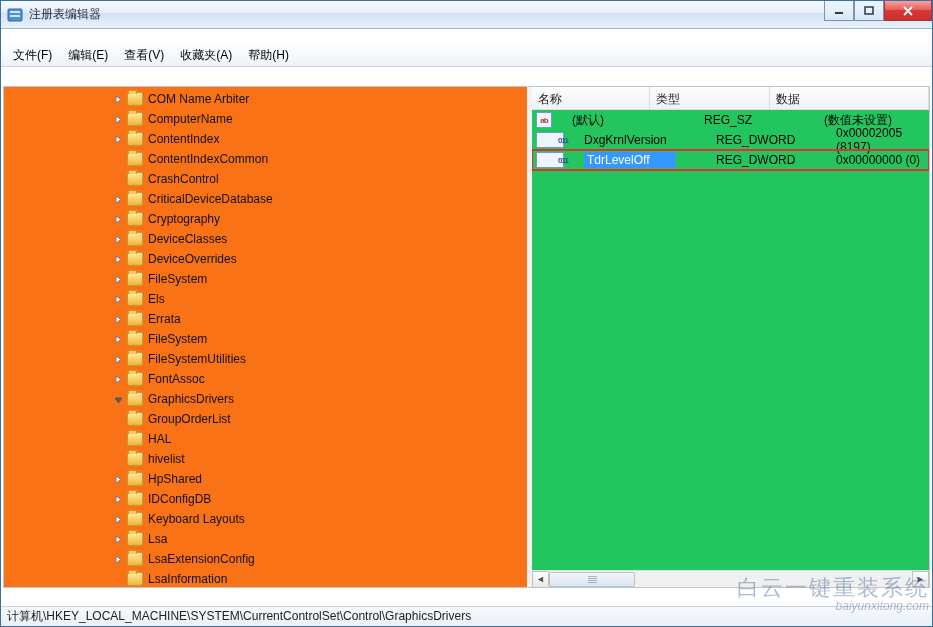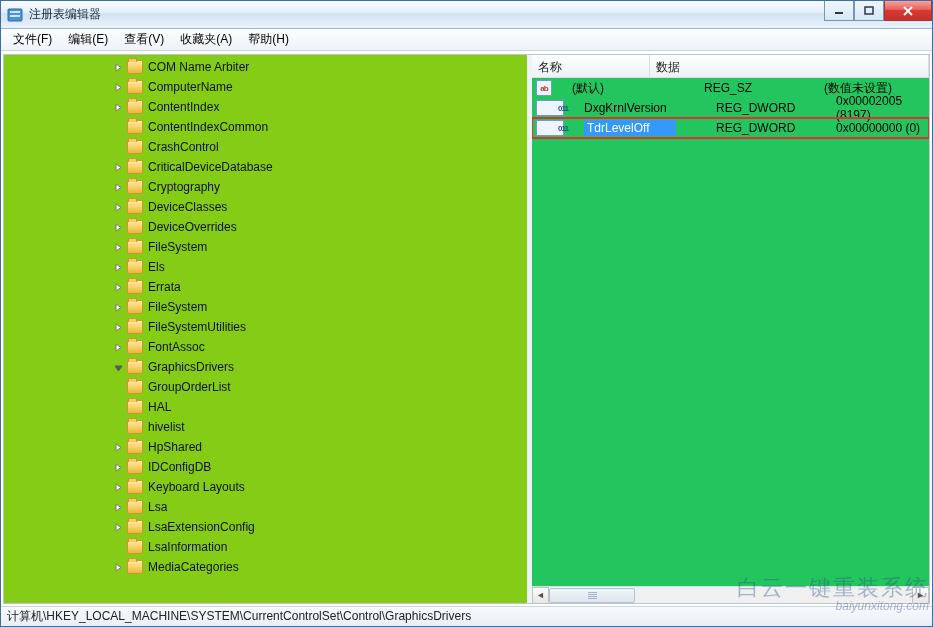--- a/index.html
+++ b/index.html
@@ -1,34 +1,34 @@
 <!DOCTYPE html>
 <html><head>
 <meta charset="utf-8">
 <style>
 * { margin: 0; padding: 0; box-sizing: border-box; font-family: "Microsoft YaHei", "Segoe UI", Tahoma, sans-serif; font-size: 12px; }
 html, body { width: 933px; height: 627px; overflow: hidden; }
 
-.window { width: 933px; height: 627px; background: #fff; border: 1px solid #3b6ea5; display: flex; flex-direction: column; }
+.window { width: 933px; height: 627px; background: #fff; border: 1px solid #3b6ea5; display: flex; flex-direction: column; gap: 16px; }
 
 .titlebar { height: 28px; background: linear-gradient(to bottom, #f7fbff 0%, #e4eef9 45%, #d3e3f3 46%, #e9f2fb 100%); display: flex; align-items: center; padding: 0 0 0 6px; border-bottom: 1px solid #9db7d1; }
 .titlebar .app-icon { width: 16px; height: 16px; margin-right: 6px; }
 .titlebar .title { flex: 1; color: #1a2a3a; }
 .win-controls { display: flex; height: 20px; align-self: flex-start; }
 .win-btn { width: 30px; height: 20px; border: 1px solid #7a95b0; border-top: none; display: flex; align-items: center; justify-content: center; background: linear-gradient(to bottom, #eef6fd, #d8e7f5); color: #2a3a4a; font-size: 11px; }
 .win-btn.min svg, .win-btn.max svg { width: 11px; height: 9px; }
 .win-btn.close { width: 48px; background: linear-gradient(to bottom, #f5a3a0 0%, #e8605a 45%, #d83a32 46%, #c9302c 100%); border-color: #a33; }
 .win-btn.close svg { width: 12px; height: 10px; }
 
 .menubar { height: 22px; background: linear-gradient(to bottom, #fdfefe, #eef3f8); border-bottom: 1px solid #c8d4e0; display: flex; align-items: center; padding: 0 4px; }
 .menu-item { padding: 2px 8px; cursor: default; }
 
 .client { flex: 1; display: flex; background: #fff; border-top: 1px solid #fff; overflow: hidden; }
 
-.tree-pane { width: 524px; border: 1px solid #bfc7ce; border-right: none; margin: 2px 0 2px 2px; overflow: auto; background: #84cc16; position: relative; }
+.tree-pane { width: 524px; border: 1px solid #bfc7ce; border-right: none; margin: 2px 0 2px 2px; overflow: auto; background: #f97316; position: relative; }
 .splitter { width: 5px; margin: 2px 0; background: #eef3f8; border-top: 1px solid #bfc7ce; border-bottom: 1px solid #bfc7ce; }
 .list-pane { flex: 1; border: 1px solid #bfc7ce; border-left: none; margin: 2px 2px 2px 0; background: #22c55e; display: flex; flex-direction: column; }
 
 .tree { padding: 2px 0; }
 .tree-row { display: flex; align-items: center; height: 20px; white-space: nowrap; cursor: default; }
 .tree-row .indent { display: inline-block; }
 .tree-row .expander { width: 12px; height: 12px; margin-right: 3px; display: inline-flex; align-items: center; justify-content: center; }
 .tree-row .expander svg { width: 9px; height:9px; }
 .tree-row .folder { width: 16px; height: 14px; margin-right: 5px; flex-shrink: 0; }
 .tree-row .label { color: #111; }
@@ -346,20 +346,21 @@
             <span class="label">MediaCategories</span>
           </div>
         </div>
     </div>
 
     <div class="splitter"></div>
 
     <div class="list-pane">
       <div class="list-header">
         <div class="col col-name">名称</div>
+        <div class="col col-type">类型</div>
         <div class="col col-data">数据</div>
       </div>
       <div class="list-body" id="list-body">
           <div class="list-row">
             <span class="icon">ab</span>
             <span class="name">(默认)</span>
             <span class="type">REG_SZ</span>
             <span class="data">(数值未设置)</span>
           </div>
           <div class="list-row">

